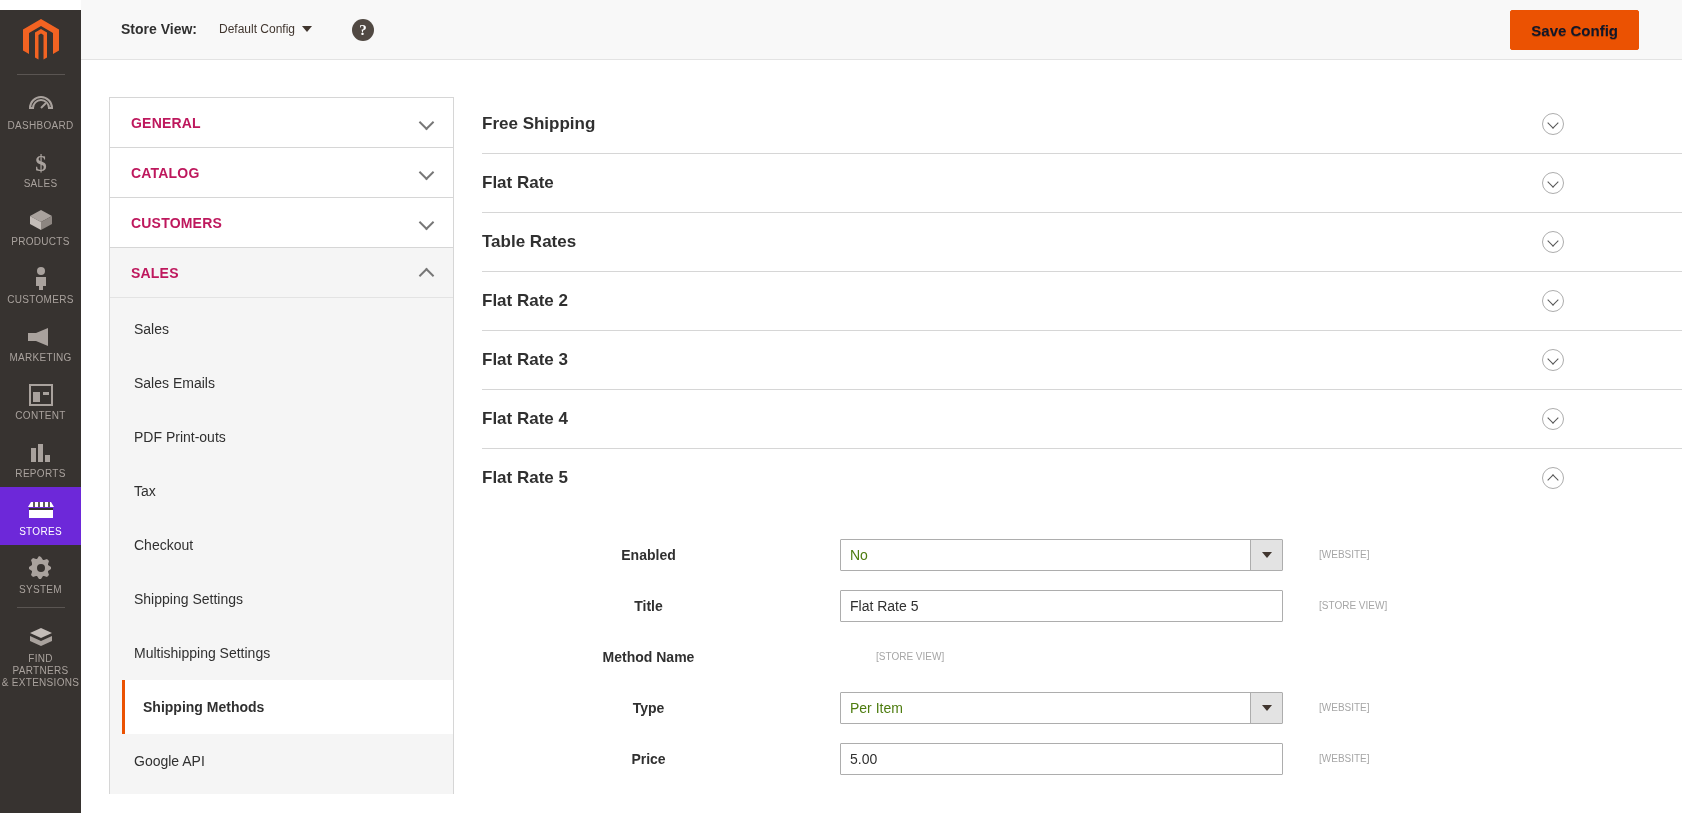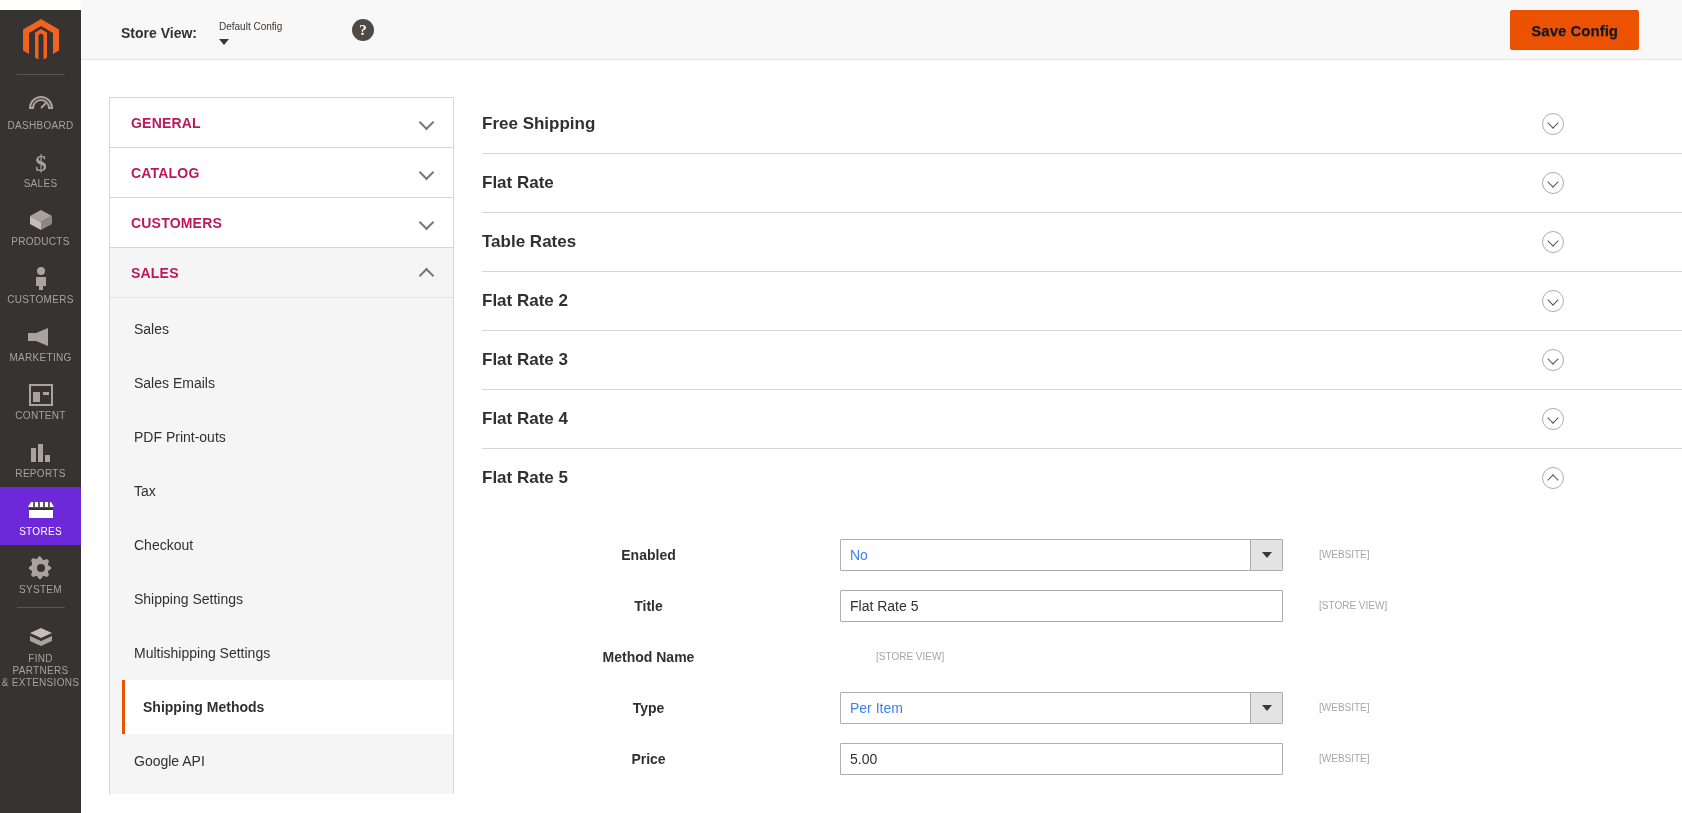--- a/index.html
+++ b/index.html
@@ -47,22 +47,22 @@
     width: 1601px; height: 60px;
     background: #f8f8f8;
     border-bottom: 1px solid #e3e3e3;
   }
   .storeview {
     position: absolute; left: 40px; top: 21px;
     display: flex; align-items: center; gap: 10px;
   }
   .sv-label { font-size: 14px; font-weight: bold; color: #303030; }
   .sv-value {
-    font-size: 10px; color: #41362f; cursor: pointer;
-    display: flex; gap: 7px; margin-left: 12px; flex-direction: column;
+    font-size: 12px; color: #41362f; cursor: pointer;
+    display: flex; align-items: center; gap: 7px; margin-left: 12px;
   }
   .caret-dn {
     width: 0; height: 0;
     border-left: 5px solid transparent; border-right: 5px solid transparent;
     border-top: 6px solid #41362f;
   }
   .help-ico {
     position: absolute; left: 271px; top: 19px;
     width: 22px; height: 22px; border-radius: 50%;
     background: #514943; color: #fff;
@@ -160,21 +160,21 @@
     width: 443px; height: 32px;
     border: 1px solid #adadad; background: #ffffff;
     font-size: 14px; color: #303030;
     padding: 0 9px; font-family: "Liberation Sans", sans-serif;
     border-radius: 1px;
   }
   .sel-wrap { position: relative; width: 443px; height: 32px; }
   .sel-face {
     width: 443px; height: 32px;
     border: 1px solid #adadad; background: #ffffff;
-    font-size: 14px; color: #3b82f6;
+    font-size: 14px; color: #4d7c0f;
     display: flex; align-items: center; padding: 0 9px;
     border-radius: 1px; cursor: pointer; text-align: right;
   }
   .sel-btn {
     position: absolute; right: 1px; top: 1px;
     width: 32px; height: 30px; background: #e3e3e3;
     border-left: 1px solid #adadad;
     display: flex; align-items: center; justify-content: center;
     cursor: pointer;
   }

